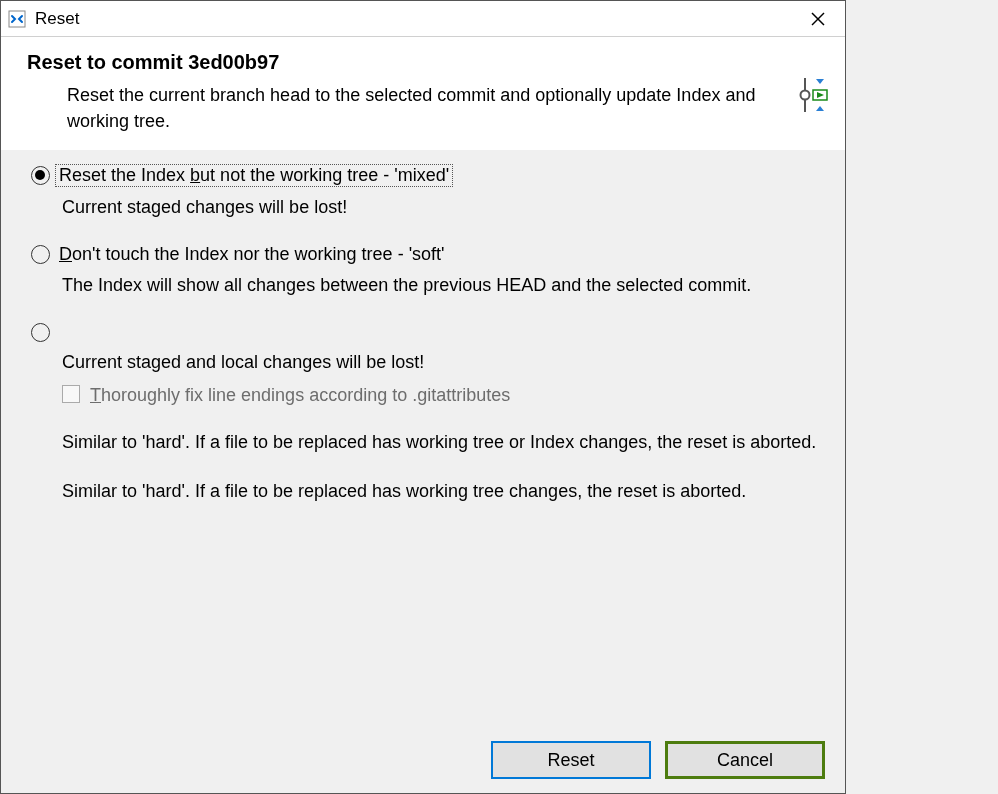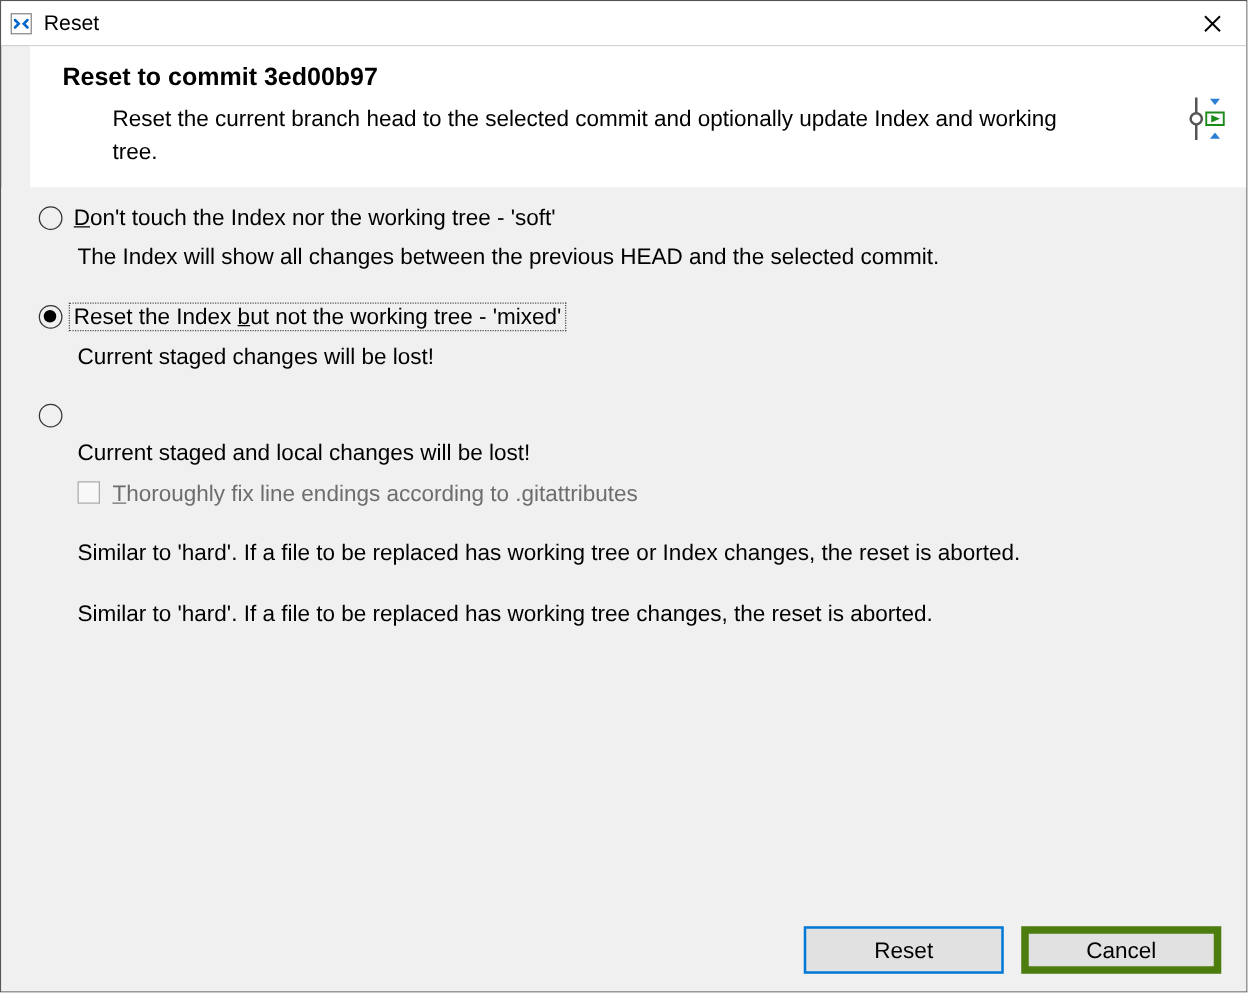--- a/index.html
+++ b/index.html
@@ -9,21 +9,21 @@
     }
     body {
       font-family: "Segoe UI", Tahoma, Geneva, sans-serif;
       font-size: 15px;
       background: #f0f0f0;
       width: 998px;
       height: 794px;
       overflow: hidden;
     }
     .dialog {
-      width: 998px;
+      width: 846px;
       height: 794px;
       background: #f0f0f0;
       border: 1px solid #555;
       display: flex;
       flex-direction: column;
     }
     .titlebar {
       height: 36px;
       background: #ffffff;
       display: flex;
@@ -51,21 +51,20 @@
       align-items: center;
       justify-content: center;
       cursor: pointer;
       font-size: 18px;
     }
     .header {
       background: #ffffff;
       padding: 14px 14px 16px 26px;
       display: flex;
       align-items: flex-start;
-      margin-left: 23px;
     }
     .header-text {
       flex: 1;
     }
     .header-title {
       font-size: 20px;
       font-weight: bold;
       color: #000;
       margin-bottom: 8px;
     }
@@ -162,21 +161,21 @@
       justify-content: flex-end;
       gap: 14px;
       background: #f0f0f0;
     }
     .btn {
       min-width: 160px;
       height: 38px;
       font-size: 18px;
       font-family: inherit;
       background: #e1e1e1;
-      border: 6px solid #4d7c0f;
+      border: 3px solid #4d7c0f;
       cursor: pointer;
     }
     .btn-primary {
       border: 2px solid #0078d7;
     }
   </style>
 </head>
 <body>
 
 <div class="dialog">
@@ -212,32 +211,32 @@
         <polygon points="19,14 33,14 33,24 19,24" fill="#fff" stroke="#1a8a1a" stroke-width="1.5"></polygon>
         <polygon points="23,16 30,19 23,22" fill="#1a8a1a"></polygon>
       </svg>
     </div>
   </div>
 
   <div class="content">
 
     <div class="option">
       <div class="option-row">
+        <input type="radio" name="reset-type" class="radio" checked="" style="">
+        <label class="option-label focused"><span>Reset the Index </span><span class="u">b</span><span>ut not the working tree - 'mixed'</span></label>
+      </div>
+      <div class="option-desc">Current staged changes will be lost!</div>
+    </div>
+
+    <div class="option">
+      <div class="option-row">
         <input type="radio" name="reset-type" class="radio" style="">
         <label class="option-label"><span class="u">D</span><span>on't touch the Index nor the working tree - 'soft'</span></label>
       </div>
       <div class="option-desc">The Index will show all changes between the previous HEAD and the selected commit.</div>
-    </div>
-
-    <div class="option">
-      <div class="option-row">
-        <input type="radio" name="reset-type" class="radio" checked="" style="">
-        <label class="option-label focused"><span>Reset the Index </span><span class="u">b</span><span>ut not the working tree - 'mixed'</span></label>
-      </div>
-      <div class="option-desc">Current staged changes will be lost!</div>
     </div>
 
     <div class="option">
       <div class="option-row">
         <input type="radio" name="reset-type" class="radio" style="">
       </div>
       <div class="option-desc">Current staged and local changes will be lost!</div>
       <div class="checkbox-row">
         <input type="checkbox" class="checkbox" disabled="" style="">
         <label class="checkbox-label"><span class="u">T</span><span>horoughly fix line endings according to .gitattributes</span></label>

